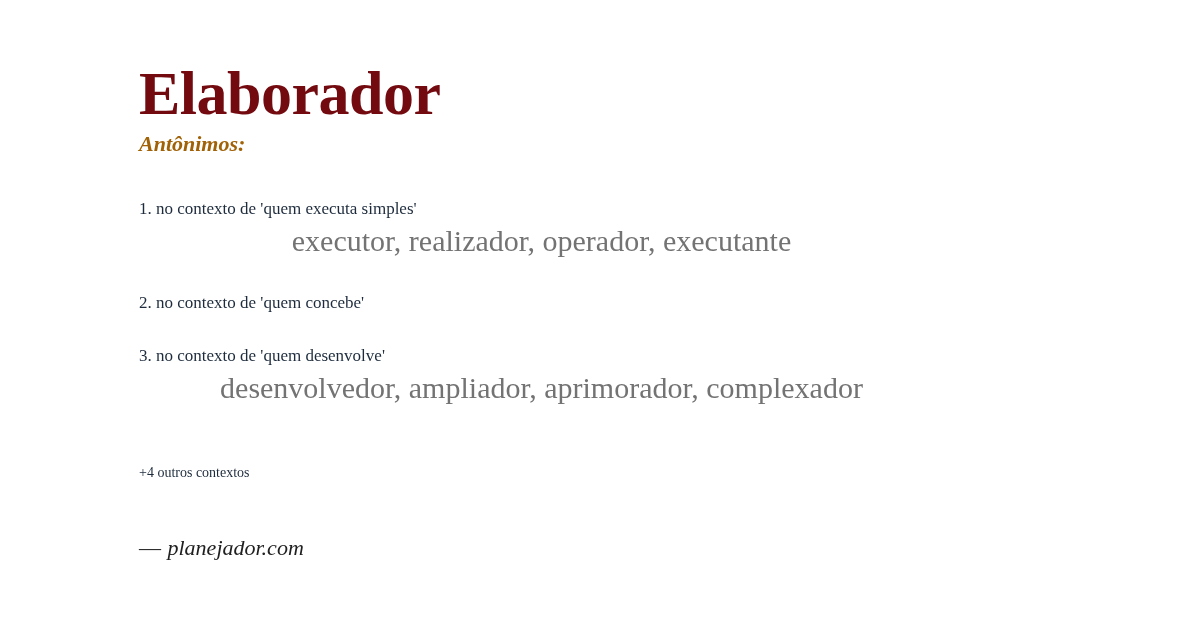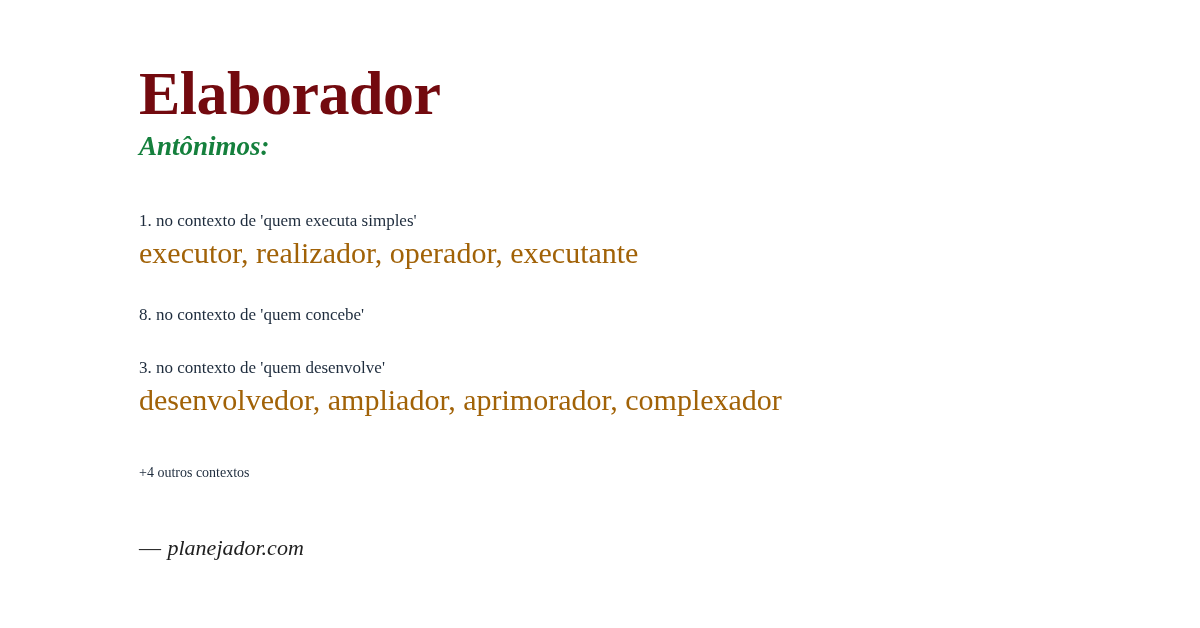--- a/index.html
+++ b/index.html
@@ -30,52 +30,52 @@
     font-weight: bold;
     color: #730A0F;
     letter-spacing: -0.5px;
     white-space: nowrap;
   }
   .subtitle {
     position: absolute;
     left: 139px;
     top: 133px;
     margin: 0;
-    font-size: 27px;
+    font-size: 22px;
     line-height: 1.0;
     font-weight: bold;
     font-style: italic;
-    color: #15803d;
+    color: #a16207;
     white-space: nowrap;
   }
   .senses {
     position: absolute;
     left: 139px;
     top: 198px;
     right: 40px;
   }
   .sense {
     margin-bottom: 32px;
-    margin-top: 12px;
   }
   .sense:last-child {
     margin-bottom: 0;
   }
   .sense-context {
     font-size: 17px;
     line-height: 1.25;
     color: #1d2b3c;
     white-space: nowrap;
   }
   .sense-words {
     font-size: 30px;
     line-height: 1.25;
-    color: #a16207;
+    color: #737373;
     margin-top: 3px;
     white-space: nowrap;
+    text-align: center;
   }
   .more {
     position: absolute;
     left: 139px;
     top: 464px;
     font-size: 14px;
     line-height: 1.25;
     color: #1d2b3c;
     white-space: nowrap;
   }
@@ -104,21 +104,21 @@
   <h2 class="subtitle">Antônimos:</h2>
 
   <div class="senses">
 
     <div class="sense">
       <div class="sense-context">1. no contexto de 'quem executa simples'</div>
       <div class="sense-words">executor, realizador, operador, executante</div>
     </div>
 
     <div class="sense">
-      <div class="sense-context">8. no contexto de 'quem concebe'</div>
+      <div class="sense-context">2. no contexto de 'quem concebe'</div>
     </div>
 
     <div class="sense">
       <div class="sense-context">3. no contexto de 'quem desenvolve'</div>
       <div class="sense-words">desenvolvedor, ampliador, aprimorador, complexador</div>
     </div>
 
   </div>
 
   <div class="more">+4 outros contextos</div>

